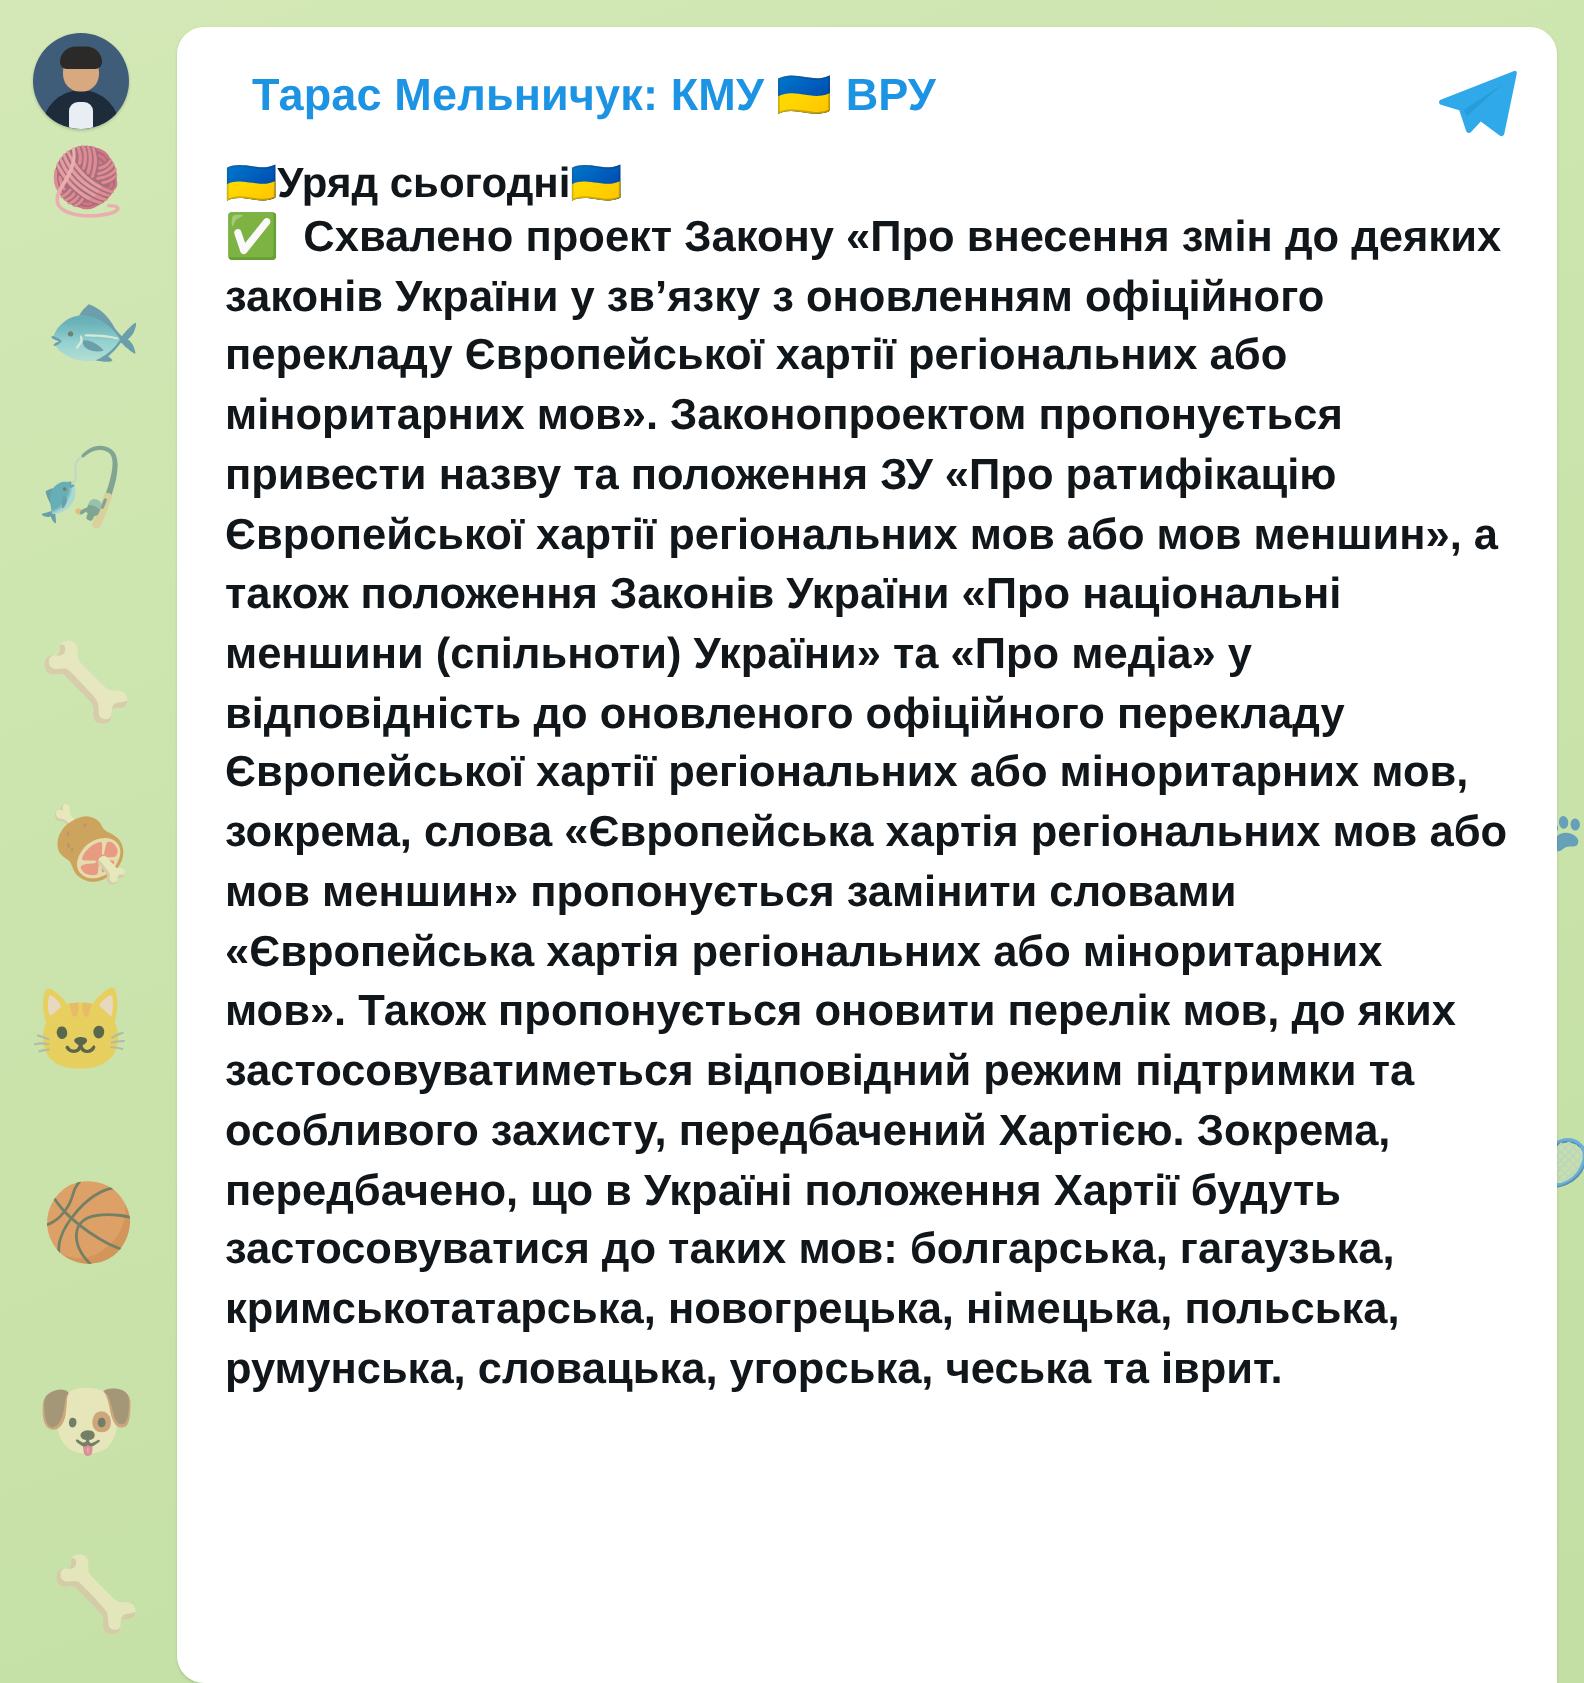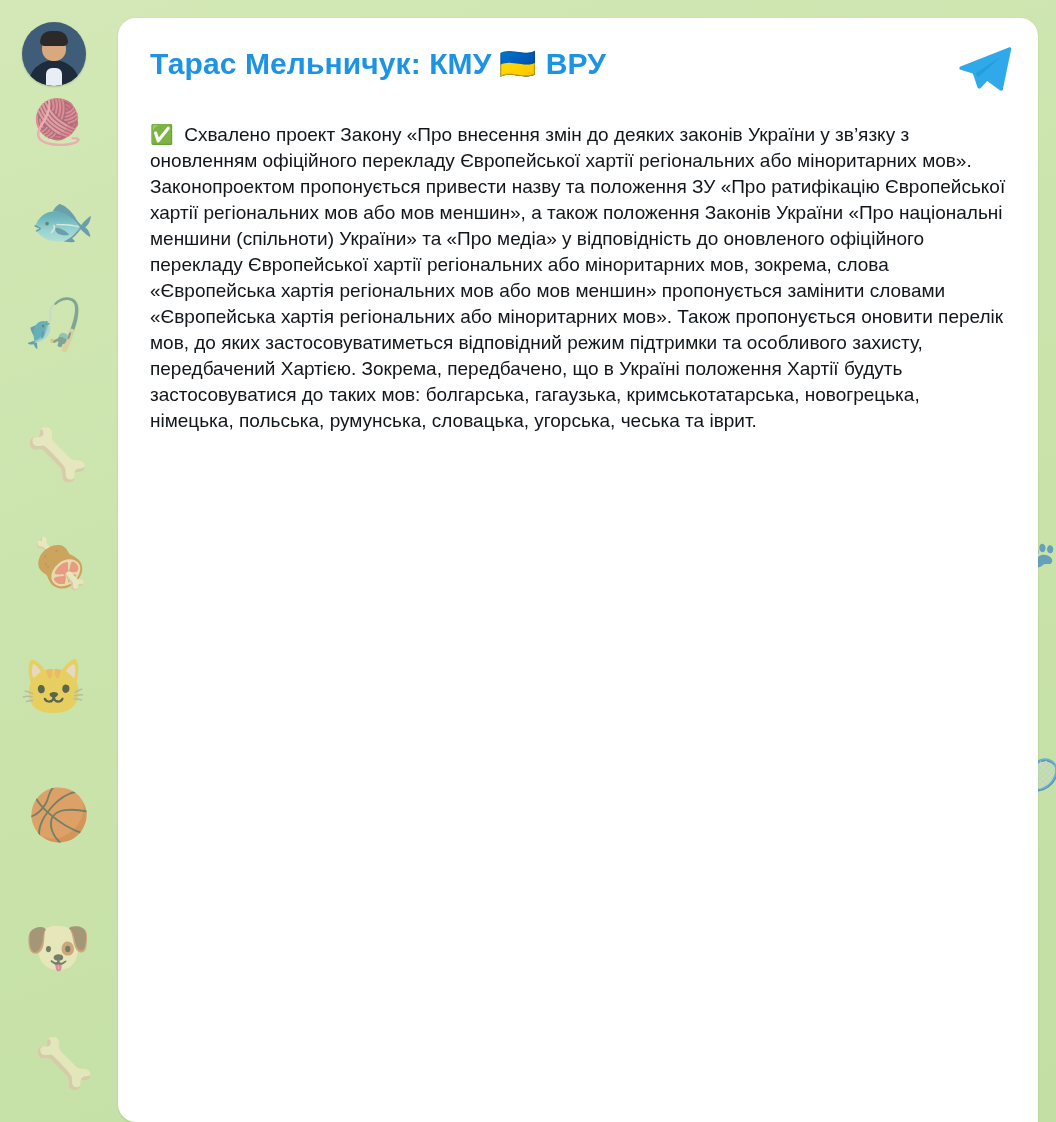--- a/index.html
+++ b/index.html
@@ -103,46 +103,45 @@
     top: 28px;
     width: 54px;
     height: 46px;
   }
 
   #channel-name {
     color: #1c93e3;
     font-size: 30px;
     font-weight: bold;
     line-height: 1.2;
-    margin: 4px 0 0 0;
+    margin: 4px 0 0 18px;
     padding-right: 70px;
     letter-spacing: .1px;
   }
 
   #header-line {
     font-size: 28px;
     font-weight: bold;
     color: #11161b;
     margin-top: 22px;
     line-height: 1.25;
   }
   #date-line {
     font-size: 28px;
     font-weight: bold;
     color: #11161b;
     margin-top: 6px;
     line-height: 1.25;
   }
 
   #body-text {
-    font-size: 19px;
-    font-weight: normal;
+    font-size: 29px;
+    font-weight: bold;
     color: #11161b;
     line-height: 1.37;
-    margin-top: 40px;
     white-space: pre-wrap;
     word-break: normal;
   }
 </style>
 </head>
 <body>
 
 <div id="chat-background">
   <span class="doodle" style="left:30px;  top:195px;  font-size:52px;">🐟</span>
   <span class="doodle" style="left:22px;  top:300px;  font-size:50px;">🎣</span>
@@ -166,15 +165,16 @@
 
 <div id="message-bubble">
 
   <svg id="forward-icon" viewBox="0 0 48 42" aria-hidden="true">
     <path d="M46.3 1.2 1.6 18.7c-1.4.6-1.3 2.6.1 3l11.2 3.4 4.2 12.6c.4 1.3 2.1 1.6 3 .6l5.9-6.4 11.5 8.6c1 .8 2.5.2 2.8-1.1L47.9 2.9c.2-1.2-.6-2.1-1.6-1.7z" fill="#2fa9ea"></path>
     <path d="M17.6 28.6 39.1 9.4 15.6 24.9z" fill="#1c8ec7" opacity=".45"></path>
   </svg>
 
   <div id="channel-name">Тарас Мельничук: КМУ 🇺🇦 ВРУ</div>
 
+  <div id="header-line">🇺🇦Уряд сьогодні🇺🇦</div>
 
   <div id="body-text">✅  Схвалено проект Закону «Про внесення змін до деяких законів України у зв’язку з оновленням офіційного перекладу Європейської хартії регіональних або міноритарних мов». Законопроектом пропонується привести назву та положення ЗУ «Про ратифікацію Європейської хартії регіональних мов або мов меншин», а також положення Законів України «Про національні меншини (спільноти) України» та «Про медіа» у відповідність до оновленого офіційного перекладу Європейської хартії регіональних або міноритарних мов, зокрема, слова «Європейська хартія регіональних мов або мов меншин» пропонується замінити словами «Європейська хартія регіональних або міноритарних мов». Також пропонується оновити перелік мов, до яких застосовуватиметься відповідний режим підтримки та особливого захисту, передбачений Хартією. Зокрема, передбачено, що в Україні положення Хартії будуть застосовуватися до таких мов: болгарська, гагаузька, кримськотатарська, новогрецька, німецька, польська, румунська, словацька, угорська, чеська та іврит.</div>
 </div>
 
 </body></html>

